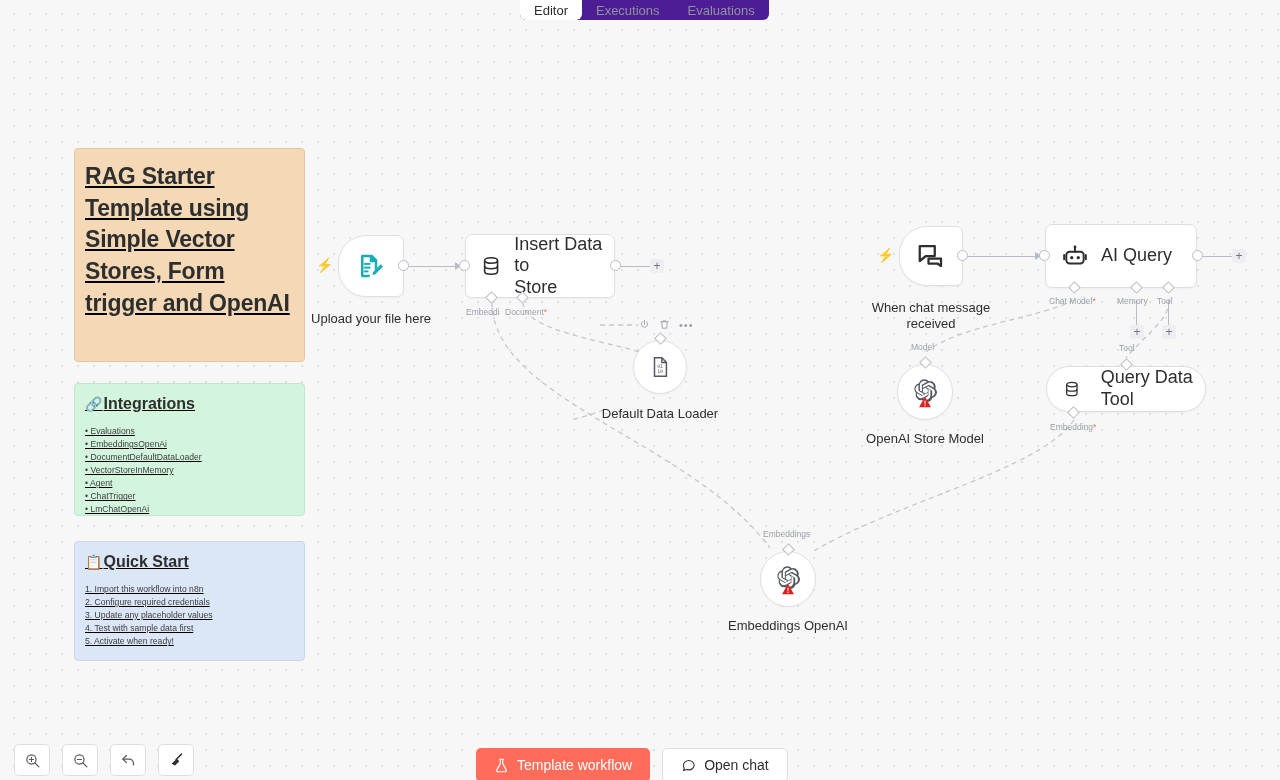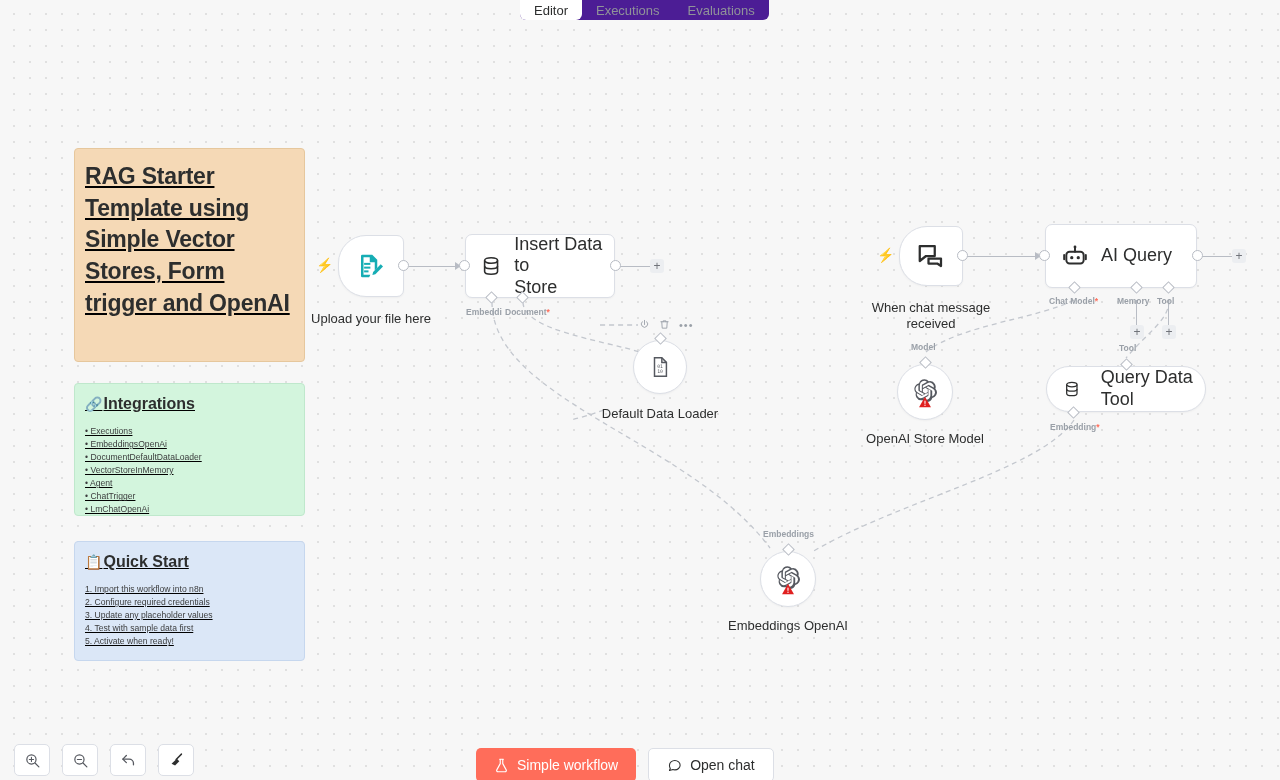--- a/index.html
+++ b/index.html
@@ -170,21 +170,20 @@
     border-radius: 3px;
     display: flex; align-items: center; justify-content: center;
     color: #70737a; font-size: 12px; line-height: 1;
     cursor: pointer;
   }
   .sub-label {
     position: absolute;
     font-size: 8.5px;
     color: #9aa0a8;
     white-space: nowrap;
-    font-weight: bold;
   }
   .req-star { color: #ff6d5a; }
   .bolt {
     position: absolute;
     color: #ff6d5a;
     font-size: 14px;
     line-height: 1;
   }
   .warn-tri {
     position: absolute;
@@ -292,21 +291,21 @@
   <div class="sticky" id="note-main">
     <div class="sticky-title">RAG Starter Template using Simple Vector Stores, Form trigger and OpenAI</div>
   </div>
 
   <div class="sticky" id="note-integrations">
     <div class="note-head">
       <span class="note-emoji">🔗</span>
       <span>Integrations</span>
     </div>
     <div class="note-list">
-      <div>• Executions</div>
+      <div>• Evaluations</div>
       <div>• EmbeddingsOpenAi</div>
       <div>• DocumentDefaultDataLoader</div>
       <div>• VectorStoreInMemory</div>
       <div>• Agent</div>
       <div>• ChatTrigger</div>
       <div>• LmChatOpenAi</div>
     </div>
   </div>
 
   <div class="sticky" id="note-quickstart">
@@ -504,21 +503,21 @@
       <path d="M12.5 9.5L16 13l-6 6-5-2.5z" fill="#2d2e2e"></path>
     </svg>
   </div>
 </div>
 
 <div id="bottom-actions">
   <button id="execute-btn">
     <svg width="15" height="15" viewBox="0 0 24 24">
       <path d="M9 2h6M10 2v7L4.5 19a2 2 0 0 0 1.8 3h11.4a2 2 0 0 0 1.8-3L14 9V2" fill="none" stroke="#fff" stroke-width="1.8" stroke-linecap="round" stroke-linejoin="round"></path>
     </svg>
-    <span>Simple workflow</span>
+    <span>Template workflow</span>
   </button>
   <button id="openchat-btn">
     <svg width="15" height="15" viewBox="0 0 24 24">
       <path d="M21 11.5a8.5 7.5 0 0 1-8.5 7.5 9.3 9.3 0 0 1-3-.5L4 20l1.3-3.6A7.4 7.4 0 0 1 4 11.5 8.5 7.5 0 0 1 12.5 4 8.5 7.5 0 0 1 21 11.5z" fill="none" stroke="#2d2e2e" stroke-width="1.7" stroke-linejoin="round"></path>
     </svg>
     <span>Open chat</span>
   </button>
 </div>
 
 </body></html>

